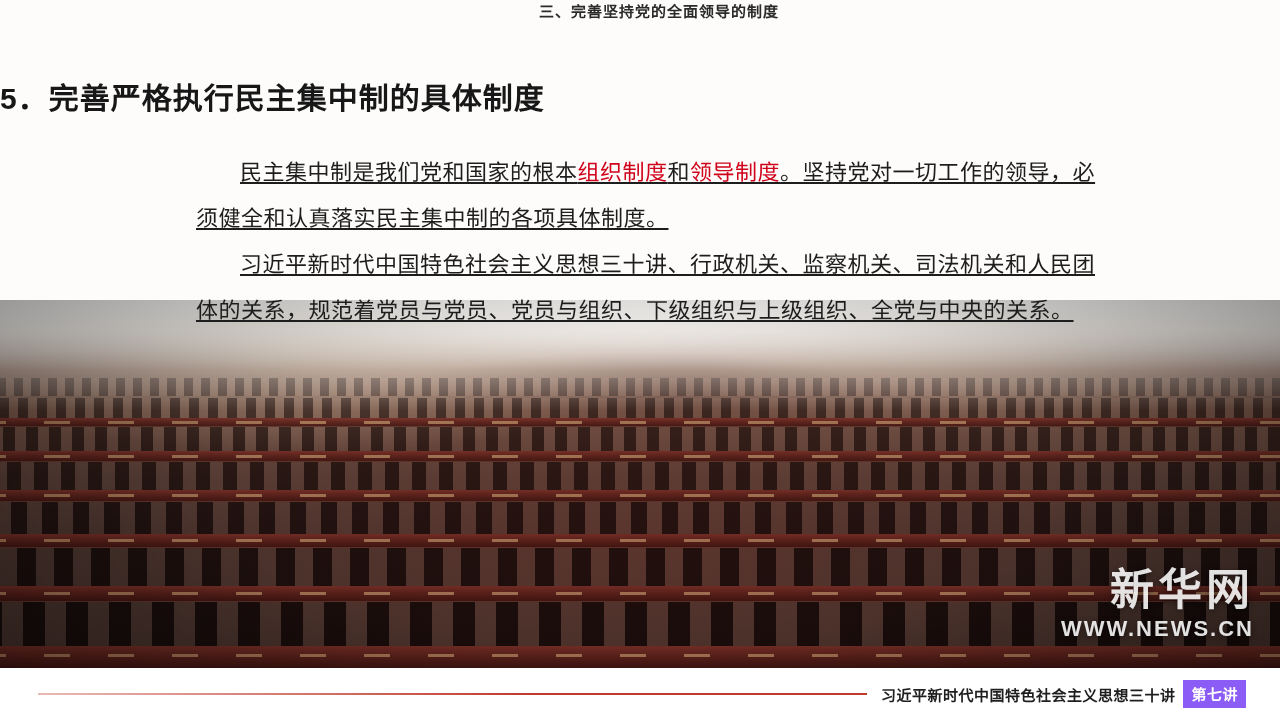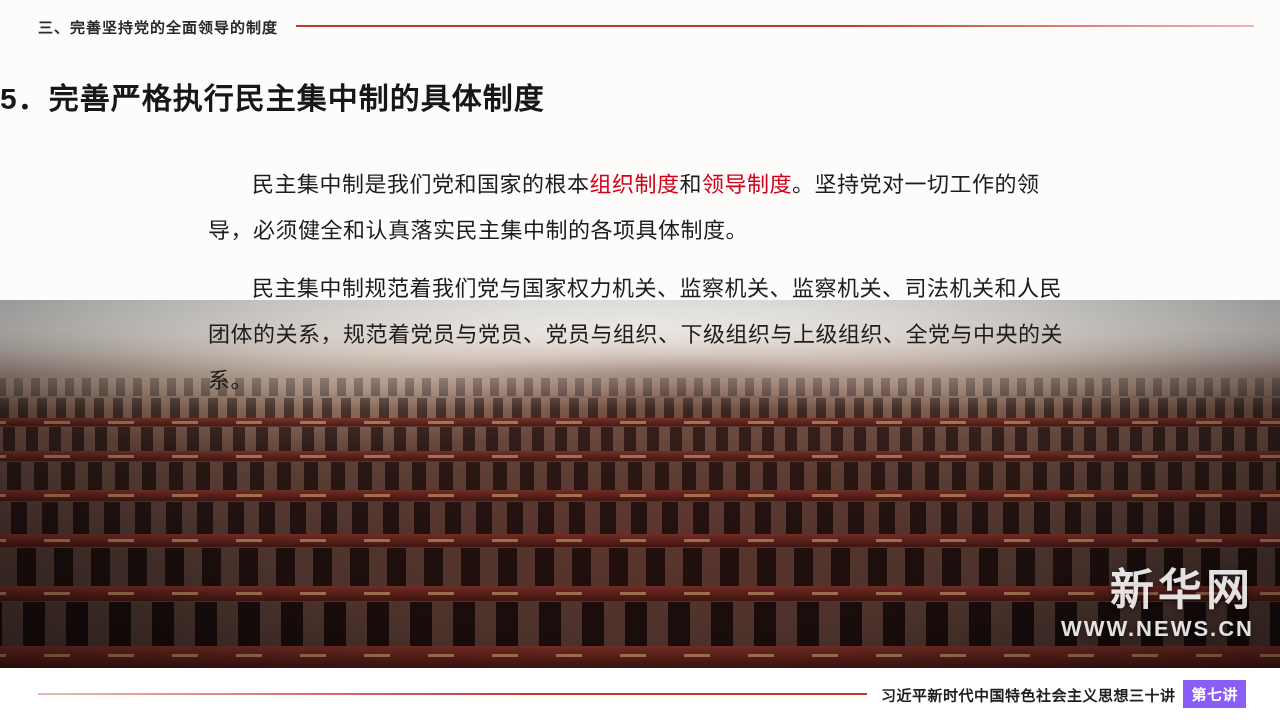--- a/index.html
+++ b/index.html
@@ -96,20 +96,21 @@
   }
 
   
   .header {
     position: absolute;
     left: 0; top: 0;
     width: 1280px;
     height: 52px;
     display: flex;
     align-items: center;
+    flex-direction: column;
   }
   .header-label {
     margin-left: 38px;
     font-size: 15px;
     font-weight: bold;
     color: #2b2b2b;
     letter-spacing: 1px;
     white-space: nowrap;
   }
   .header-rule {
@@ -138,21 +139,22 @@
     top: 150px;
     left: 196px;
     width: 900px;
     font-size: 22px;
     line-height: 46px;
     color: #1d1d1d;
     letter-spacing: 0.5px;
   }
   .para {
     text-indent: 2em;
-    margin: 12px;
+    margin: 0;
+    text-decoration: underline;
   }
   .para + .para {
     margin-top: 0;
   }
   .hl {
     color: #d0021b;
   }
 
   
   .watermark {
@@ -252,21 +254,21 @@
 
   <div class="header">
     <div class="header-label">三、完善坚持党的全面领导的制度</div>
     <div class="header-rule"></div>
   </div>
 
   <div class="title">5．完善严格执行民主集中制的具体制度</div>
 
   <div class="body-text">
     <p class="para"><span>民主集中制是我们党和国家的根本</span><span class="hl">组织制度</span><span>和</span><span class="hl">领导制度</span><span>。坚持党对一切工作的领导，必须健全和认真落实民主集中制的各项具体制度。</span></p>
-    <p class="para">民主集中制规范着我们党与国家权力机关、监察机关、监察机关、司法机关和人民团体的关系，规范着党员与党员、党员与组织、下级组织与上级组织、全党与中央的关系。</p>
+    <p class="para">习近平新时代中国特色社会主义思想三十讲、行政机关、监察机关、司法机关和人民团体的关系，规范着党员与党员、党员与组织、下级组织与上级组织、全党与中央的关系。</p>
   </div>
 
   <div class="watermark">
     <div class="wm-cn">新华网</div>
     <div class="wm-en">WWW.NEWS.CN</div>
   </div>
 
   <div class="footer">
     <div class="footer-rule"></div>
     <div class="footer-text">习近平新时代中国特色社会主义思想三十讲</div>

